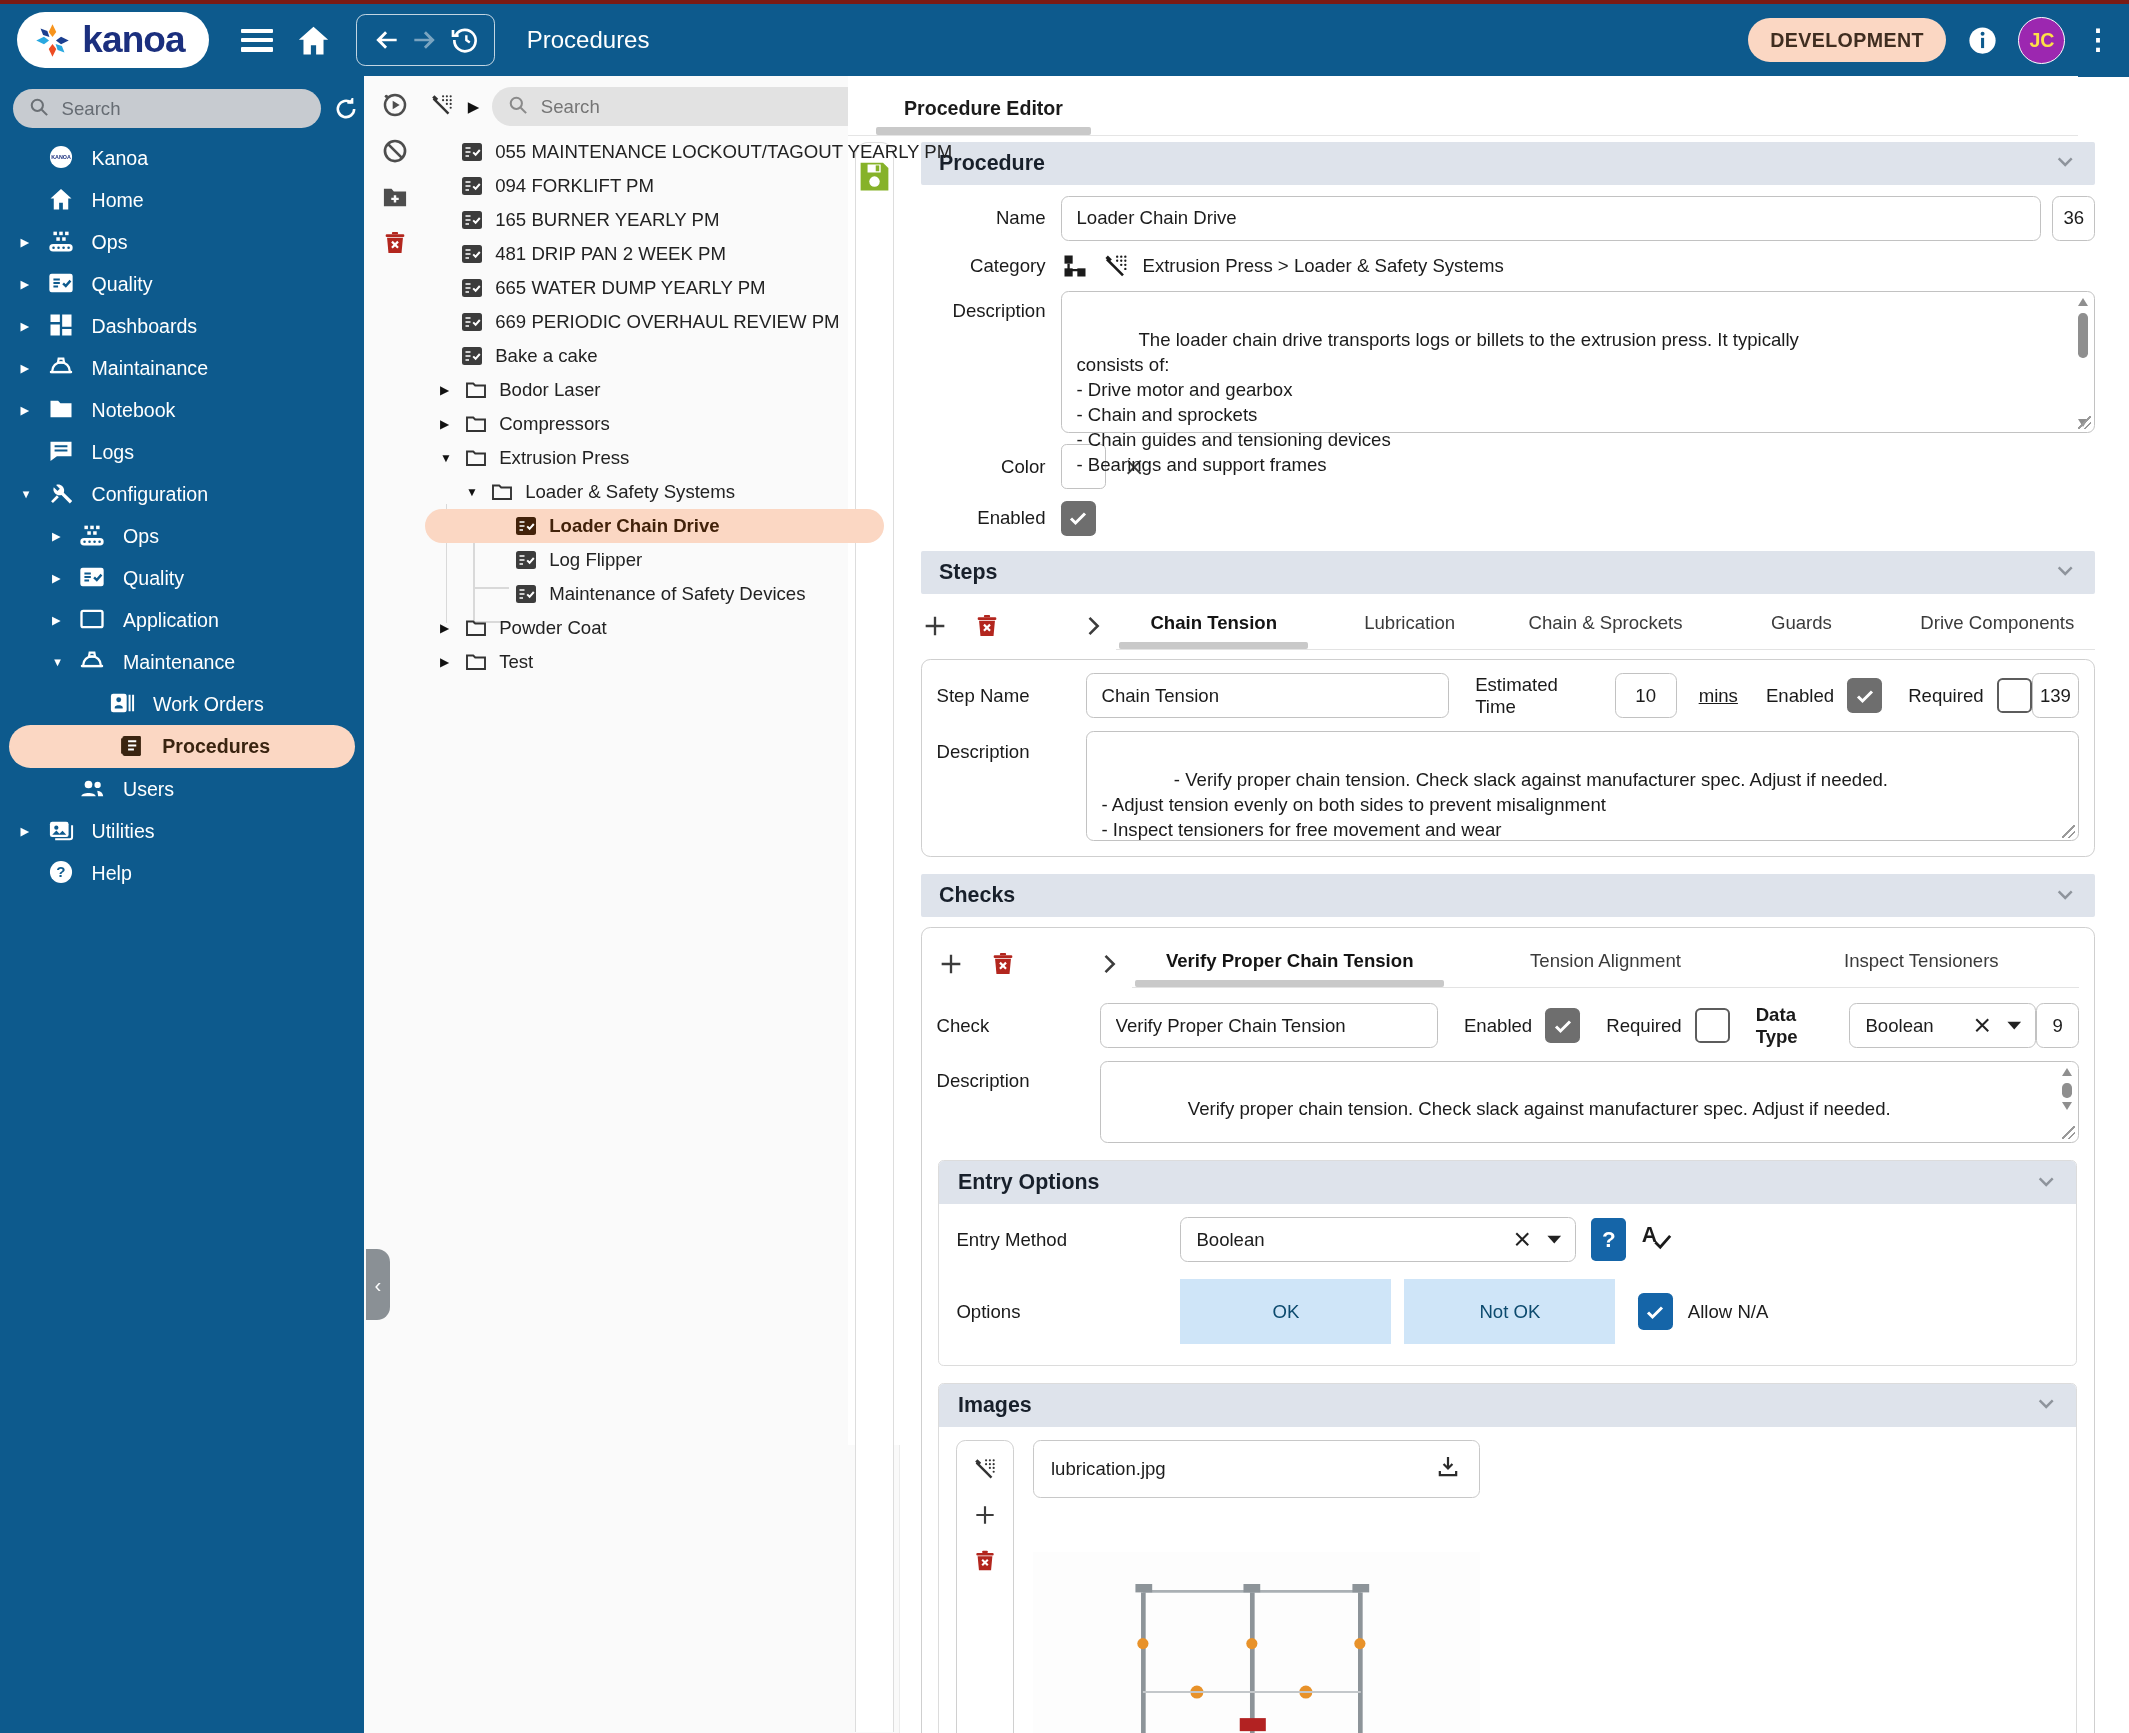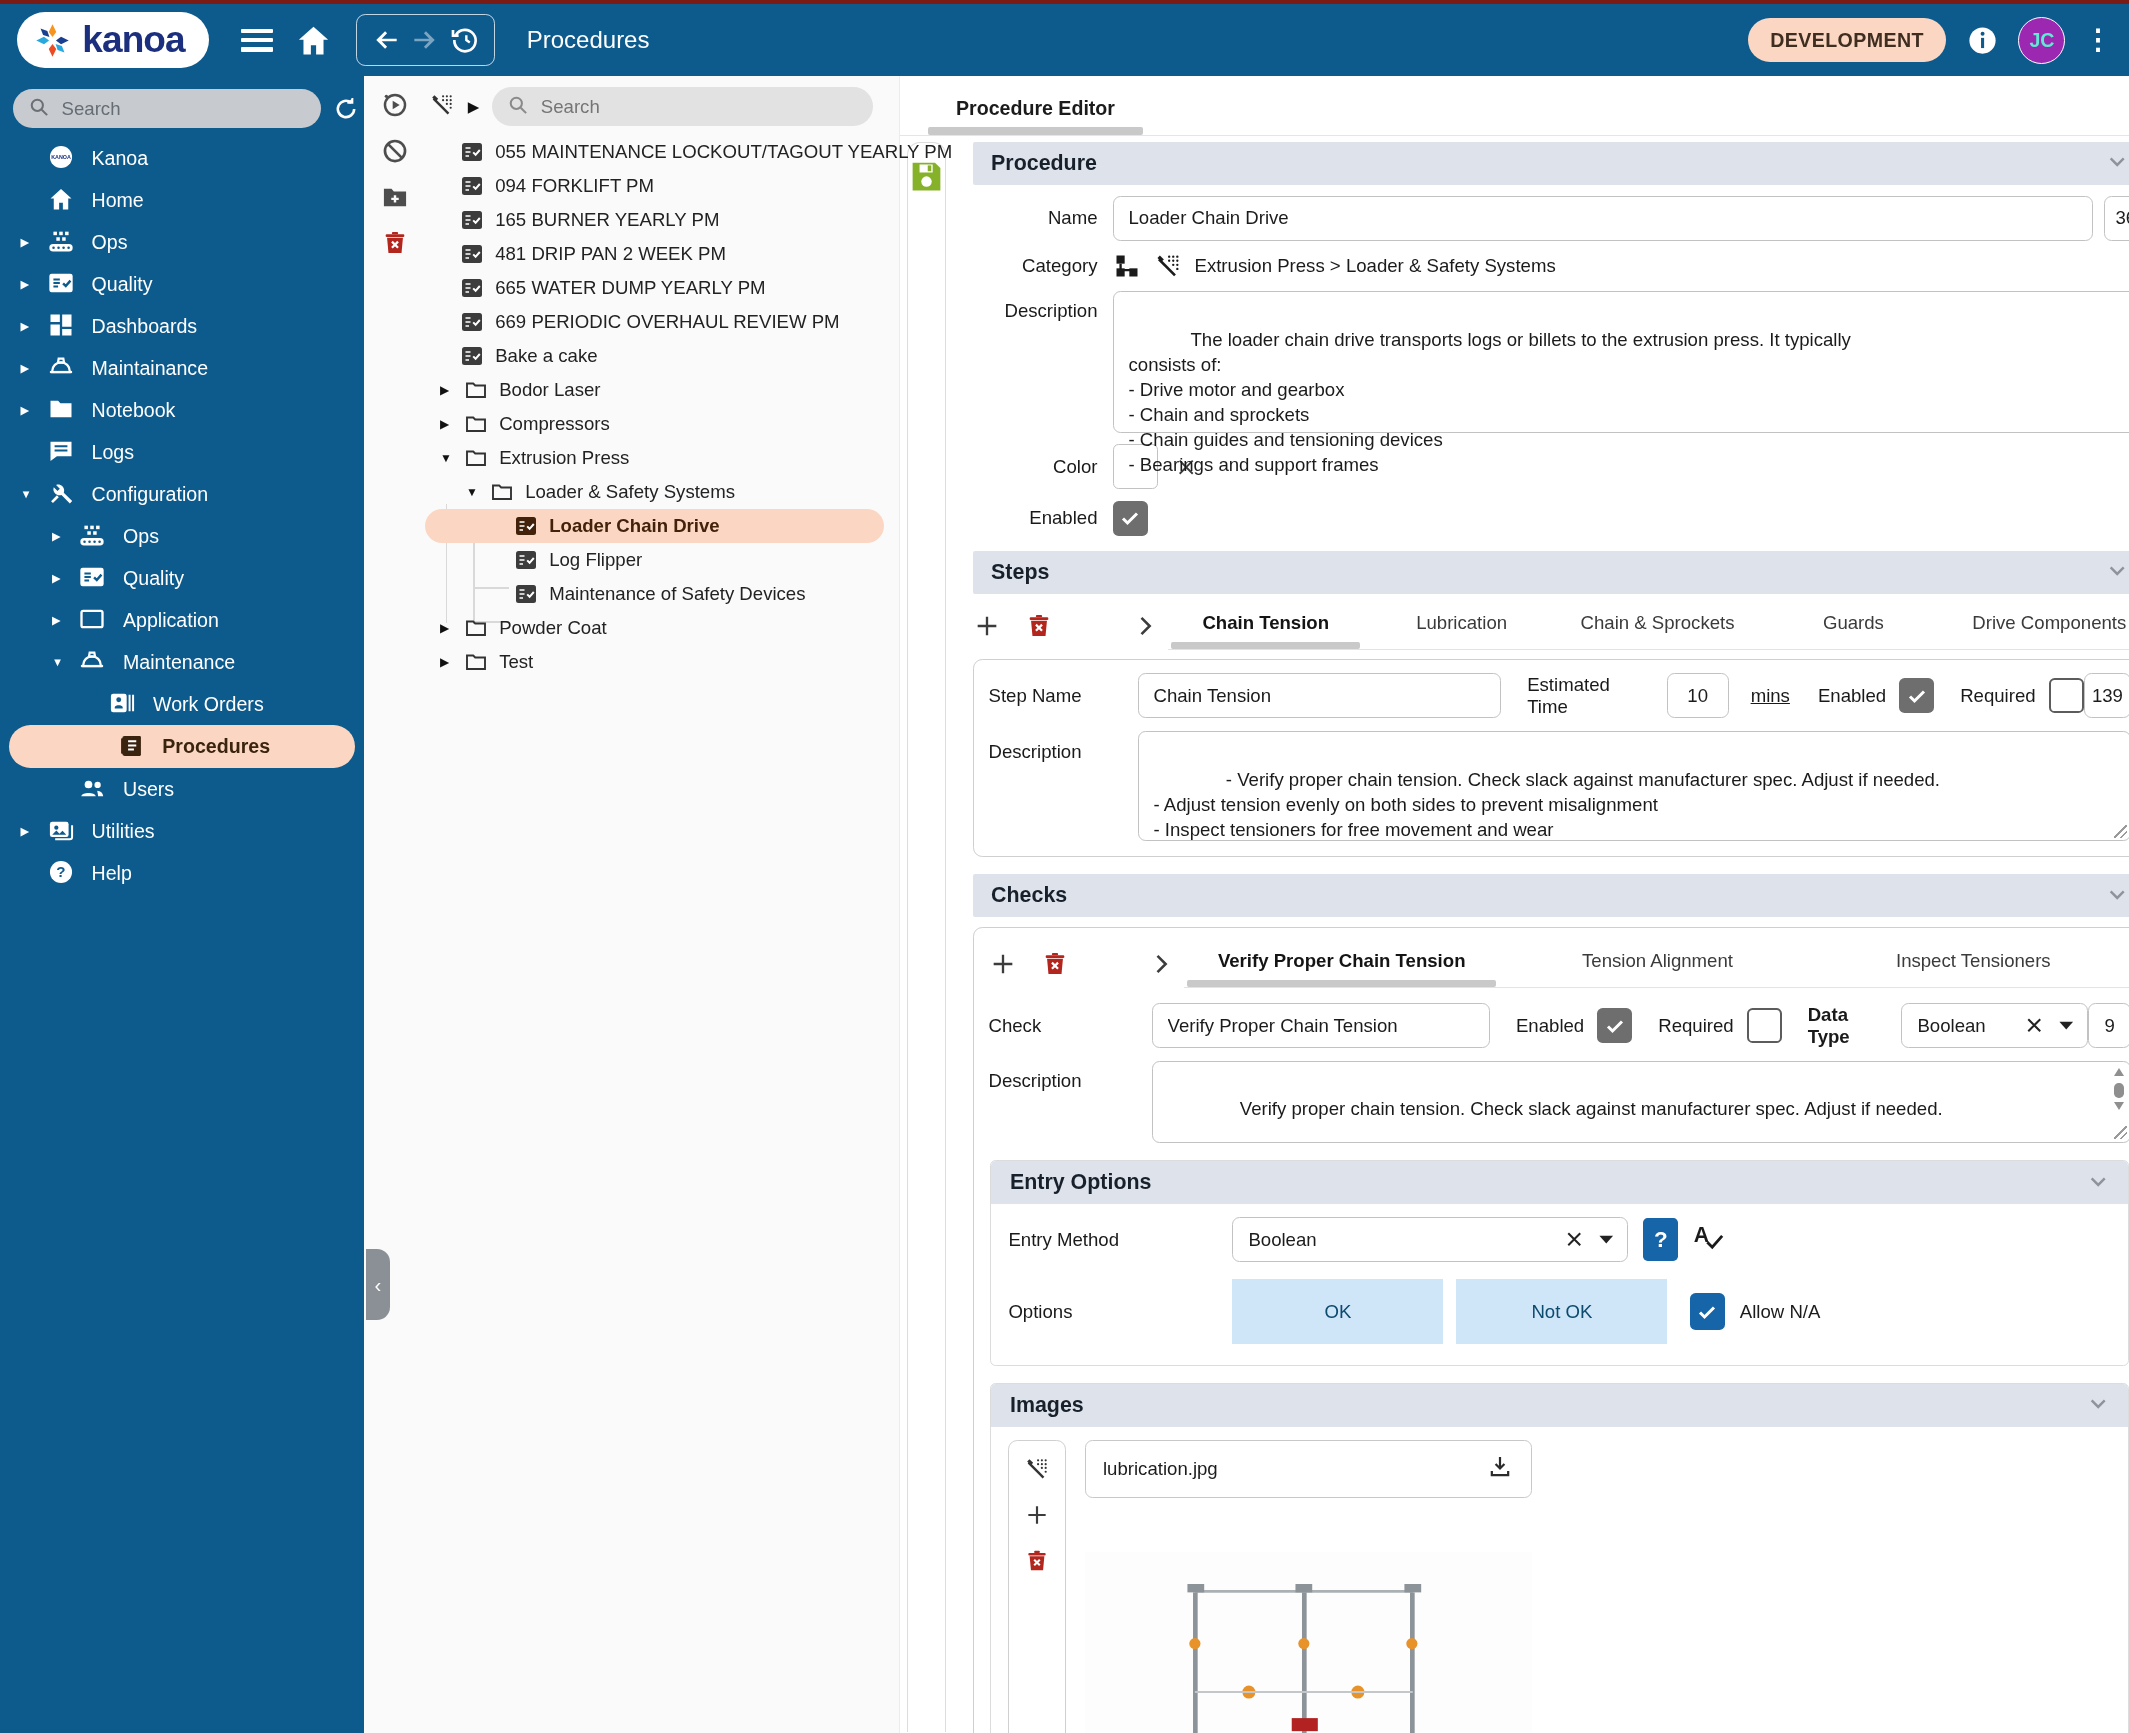--- a/index.html
+++ b/index.html
@@ -22,21 +22,21 @@
   .homebtn { margin-left:17px; } .homebtn svg { width:37px; height:37px; }
   .nav-group { margin-left:24px; display:flex; align-items:center; gap:7.5px; border:1.4px solid rgba(255,255,255,.75);
     border-radius:9.3px; height:52px; padding:0 13px; }
   .nav-group .tb-btn svg { width:32px; height:32px; }
   .nav-group .dim { opacity:.45; }
   .page-title { margin-left:32px; font-size:24px; font-weight:500; color:#fff; }
   .tb-right { margin-left:auto; display:flex; align-items:center; gap:18.6px; }
   .env-badge { background:var(--selection-peach,#fbd7c3); color:#3f2d20; font-weight:bold; font-size:19.6px;
     letter-spacing:0.4px; border-radius:22.4px; padding:10.3px 22.4px; }
   .info-btn svg { width:35px; height:35px; }
-  .avatar { width:47px; height:47px; border-radius:50%; background:var(--avatar-purple,#9c27b0); color:#5eead4;
+  .avatar { width:47px; height:47px; border-radius:50%; background:var(--avatar-purple,#9c27b0); color:#fde047;
     display:flex; align-items:center; justify-content:center; font-size:19.6px; font-weight:bold; border:1.9px solid #fff; cursor:pointer; }
   .dots { font-size:28px; font-weight:bold; letter-spacing:0; line-height:.6; }
 
   
   .sidebar { position:absolute; left:0; top:76px; width:364px; height:1658px; background:var(--primary-blue,#0d5a8d);
     color:#fff; }
   .sb-search-row { display:flex; align-items:center; padding:13px 11.2px 9.3px 13px; gap:11.2px; }
   .sb-search { flex:0 0 308px; height:39px; background:#c7cbd0; border-radius:19.6px; display:flex; align-items:center;
     gap:11.2px; padding:0 15px; color:#666c73; cursor:text; }
   .sb-search svg { width:22.4px; height:22.4px; }
@@ -72,21 +72,21 @@
   .tr-arrow { width:24px; font-size:12px; color:#111; flex:0 0 24px; }
   .tr-ic { width:24px; height:24px; margin-right:11.2px; flex:0 0 24px; display:inline-flex; }
   .tr-ic svg { width:24px; height:24px; }
   .tree-row.sel { background:var(--selection-peach,#fbd7c3); border-radius:18.6px; margin-right:15px; color:#42220a;
     font-weight:bold; z-index:2; }
   .tree-line { position:absolute; background:#d9d9d9; z-index:0; }
   .collapse-handle { position:absolute; left:1.9px; top:1173px; width:24px; height:71px; background:#8a9095;
     border:none; border-radius:0 13px 13px 0; color:#fff; font-size:20.5px; cursor:pointer; }
 
   
-  .editor { position:absolute; left:900px; top:76px; width:1230px; height:1369px; background:#fff; }
+  .editor { position:absolute; left:848px; top:76px; width:1230px; height:1369px; background:#fff; }
   .tabrow { height:60px; border-bottom:0.9px solid #e5e5e5; display:flex; align-items:flex-end; padding-left:28px; }
   .tab { position:relative; padding:0 28px 15px 28px; font-size:19.6px; font-weight:bold; color:#1b1b1b; cursor:pointer; }
   .tab-underline { position:absolute; left:0; right:0; bottom:0; height:8.4px; background:#c9c9c9; border-radius:1.9px; }
   .editor-body { display:flex; padding:5.6px 13px 0 6.5px; gap:27px; height:1596px; }
   .save-rail { width:62px; background:#fff; border:0.9px solid #ddd; border-bottom:none; border-radius:13px 13px 0 0;
     display:flex; flex-direction:column; align-items:center; padding-top:15px; }
   .save-btn { background:none; border:none; cursor:pointer; color:var(--save-green,#86b229); }
   .save-btn svg { width:37px; height:37px; }
   .form-col { flex:1; }
 

